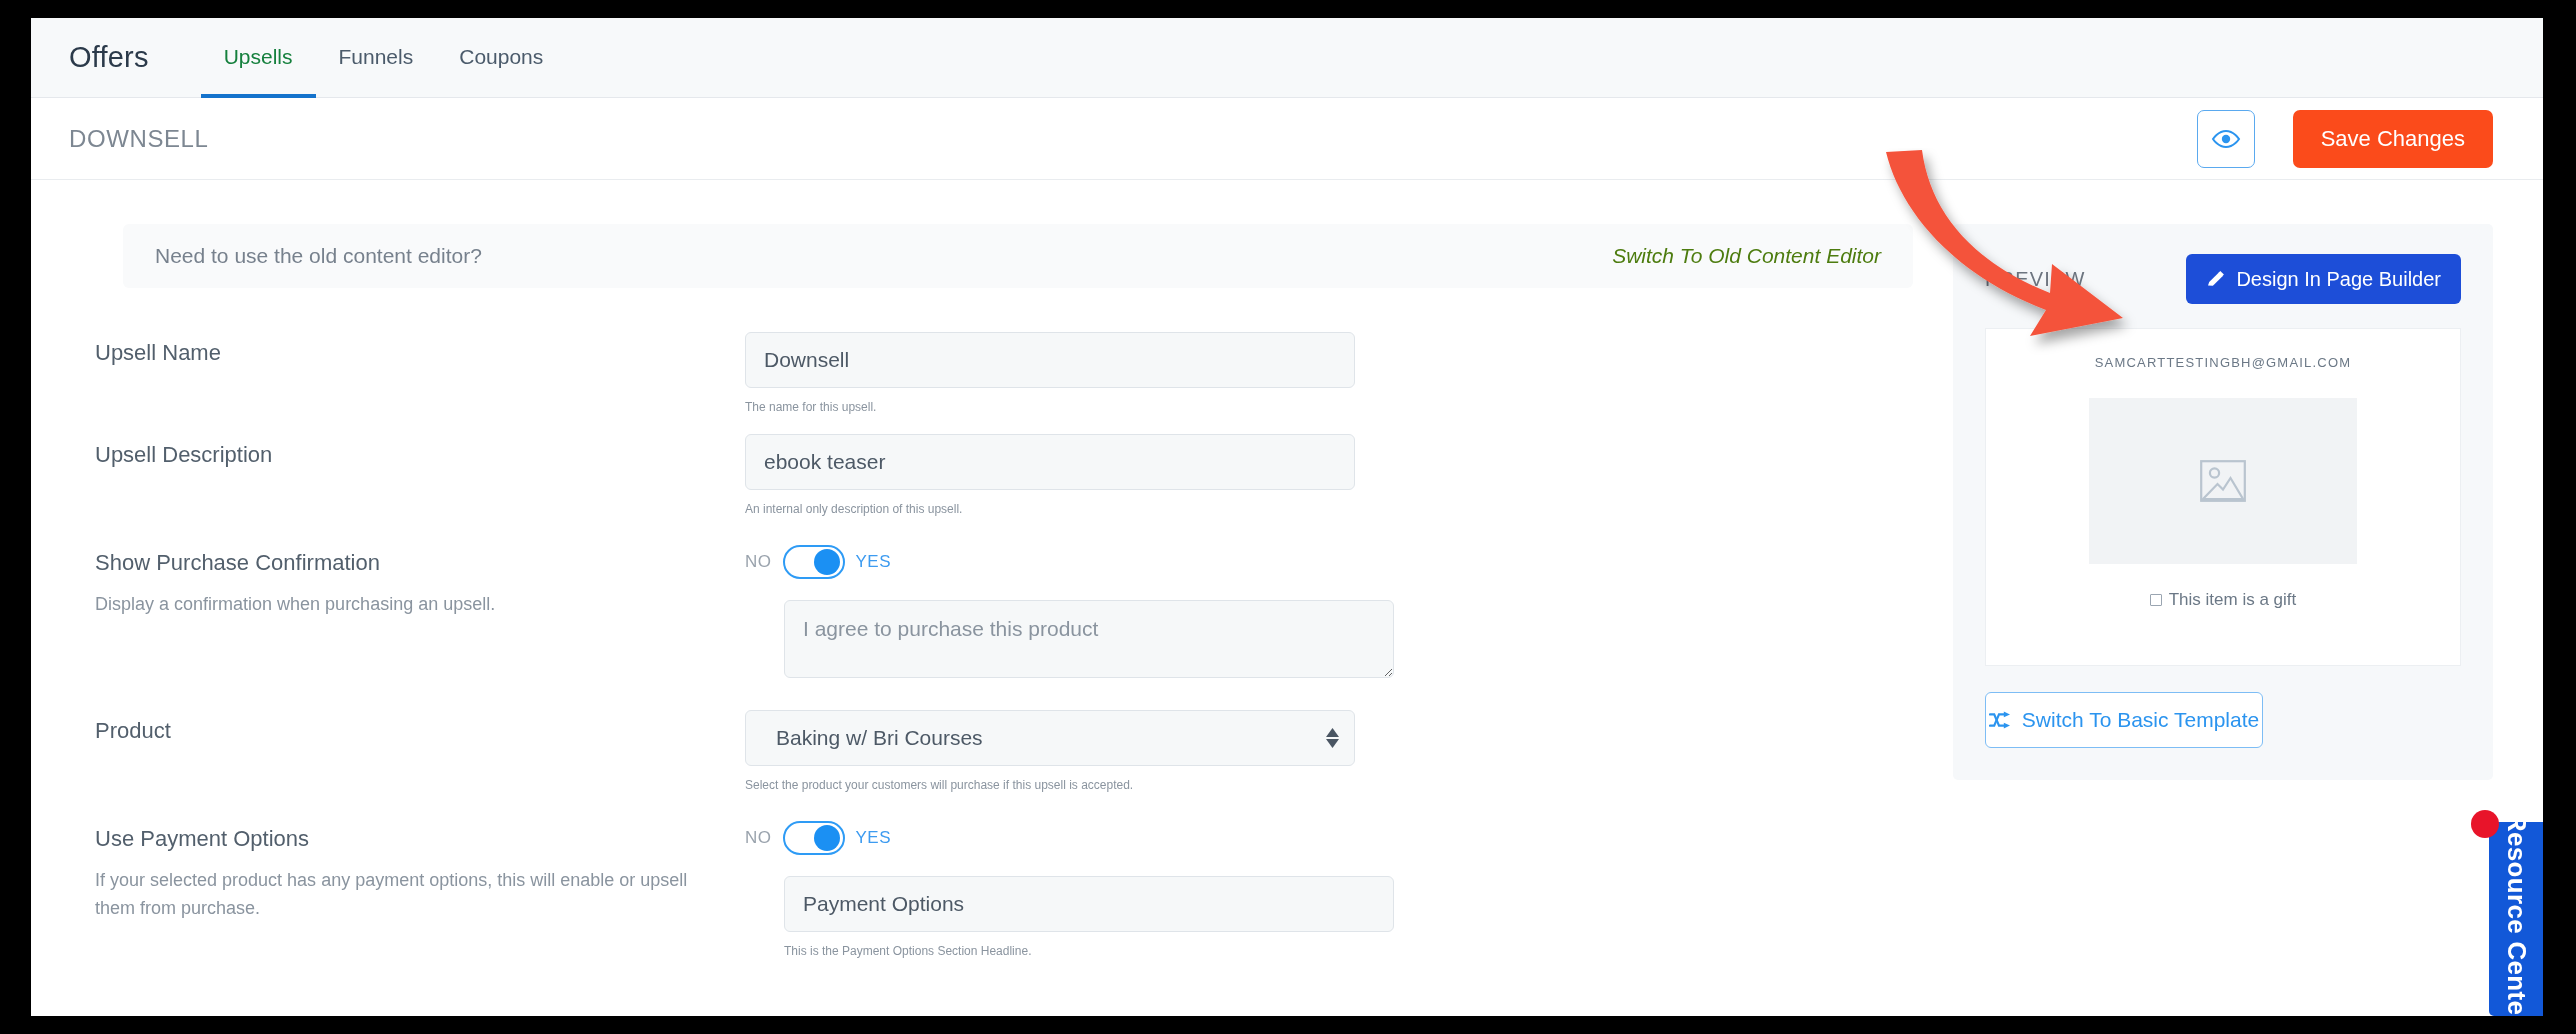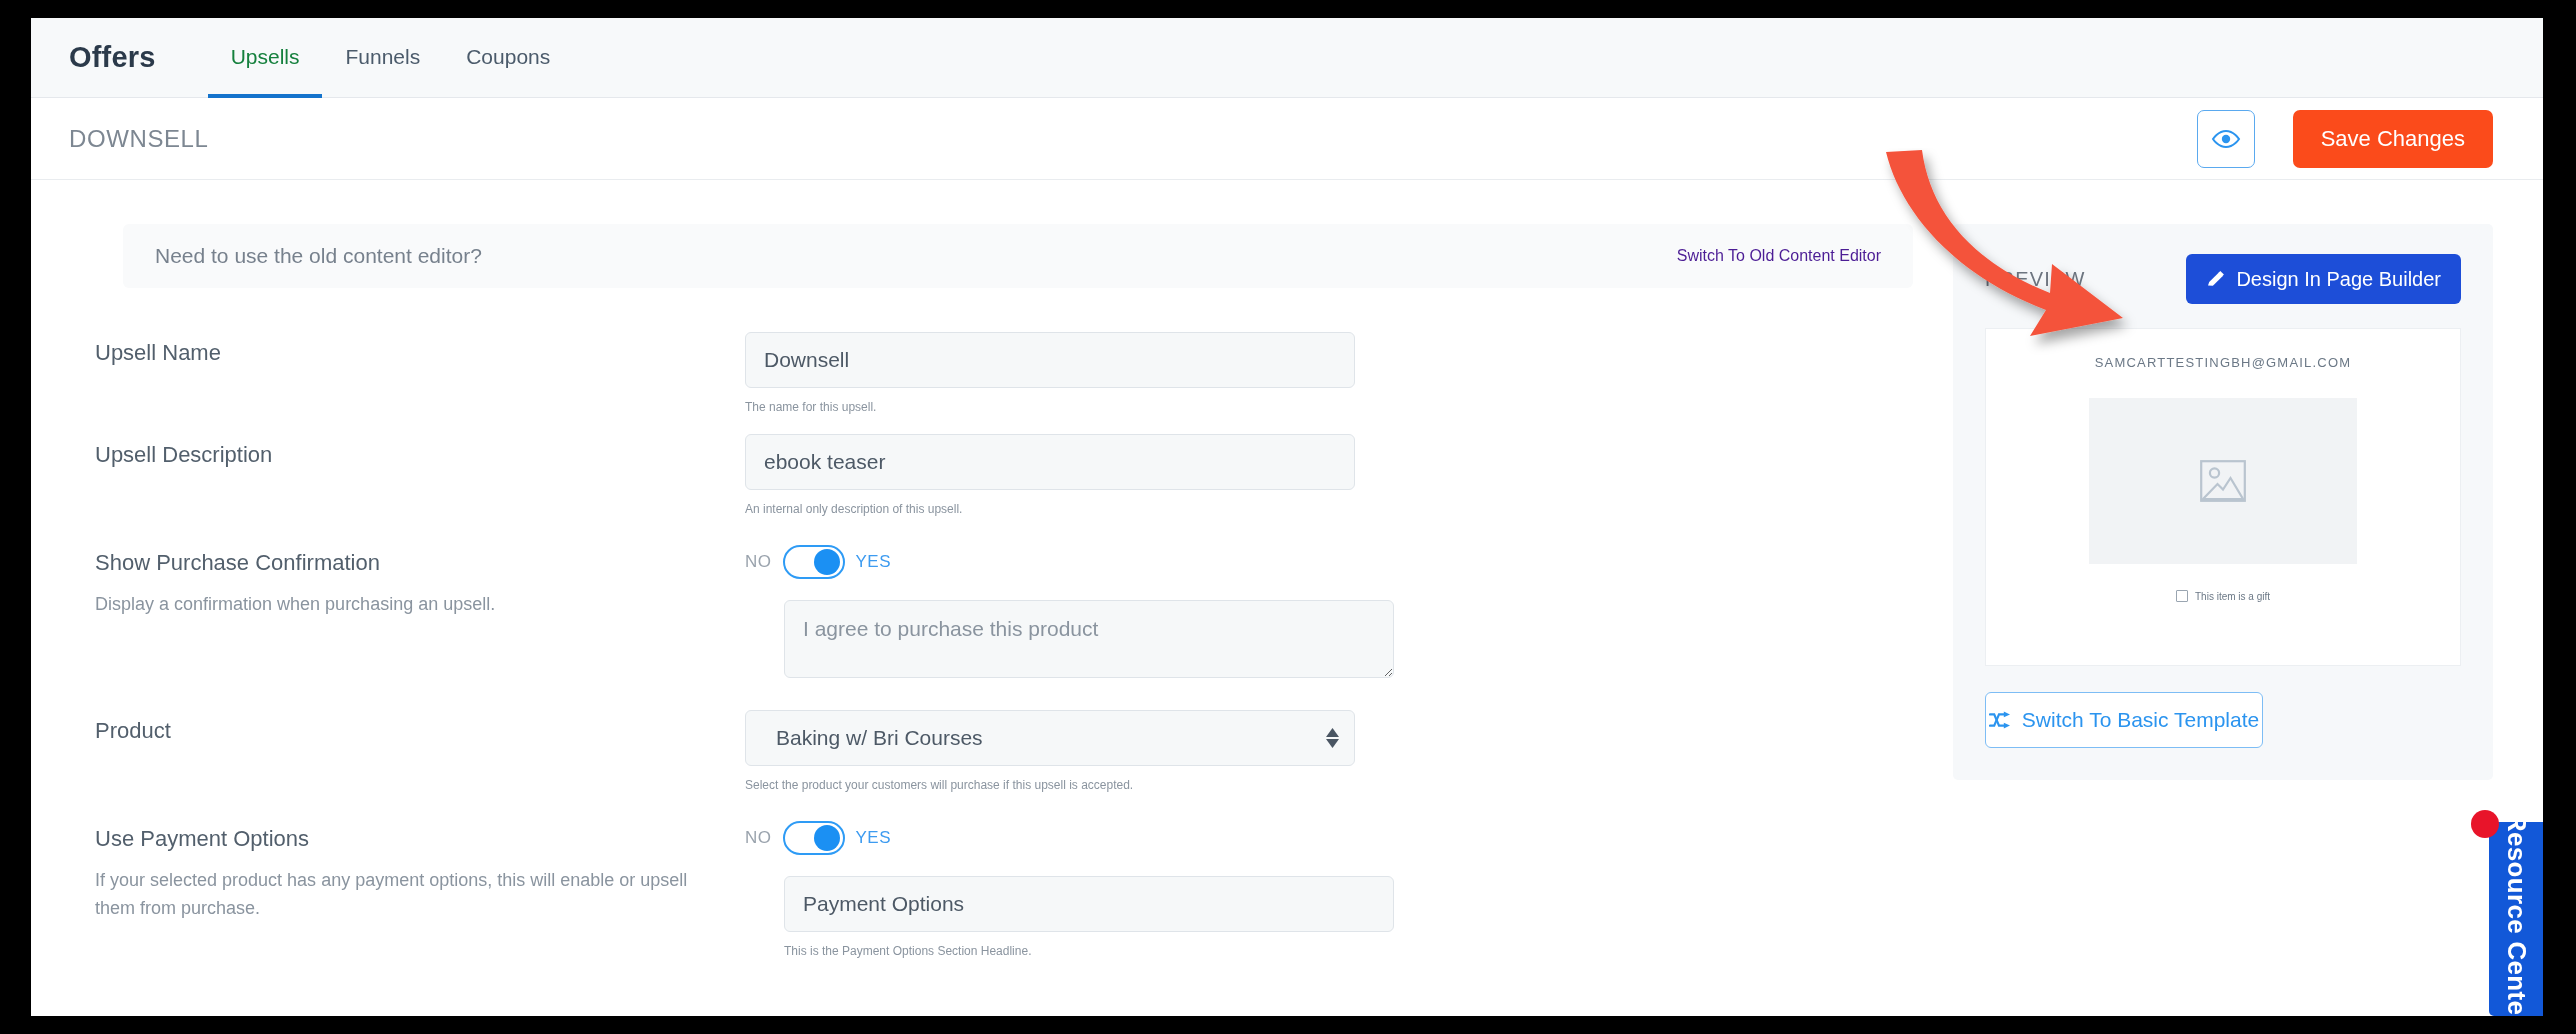--- a/index.html
+++ b/index.html
@@ -34,21 +34,21 @@
     height: 80px;
     background: #f7f9fa;
     border-bottom: 1px solid #e5e8ec;
     display: flex;
     align-items: stretch;
     padding-left: 38px;
   }
   .brand {
     align-self: center;
     font-size: 29px;
-    font-weight: bold;
+    font-weight: normal;
     color: #2b3a4a;
     letter-spacing: .2px;
     margin-right: 52px;
   }
   .tab {
     display: flex;
     align-items: center;
     padding: 0 23px;
     font-size: 21px;
     color: #4b5b6b;
@@ -129,24 +129,25 @@
     background: #f9fafb;
     border-radius: 6px;
     height: 64px;
     display: flex;
     align-items: center;
     padding: 0 32px;
   }
   .notice-text { font-size: 21px; color: #77818d; }
   .notice-link {
     margin-left: auto;
-    font-size: 16px;
-    color: #4c1d95;
+    font-size: 21px;
+    color: #4d7c0f;
     cursor: pointer;
     white-space: nowrap;
+    font-style: italic;
   }
 
   
   .form {
     margin-top: 44px;
     padding-left: 24px;
   }
   .row {
     display: flex;
     align-items: flex-start;
@@ -304,21 +305,21 @@
     margin-top: 28px;
     display: flex;
     align-items: center;
     justify-content: center;
   }
   .preview-gift {
     display: flex;
     align-items: center;
     gap: 7px;
     margin-top: 26px;
-    font-size: 10px;
+    font-size: 17px;
     color: #6b7886;
   }
   .gift-box {
     width: 12px;
     height: 12px;
     border: 1px solid #9aa5b1;
     background: #fff;
     border-radius: 1px;
   }
   .basic-btn {

